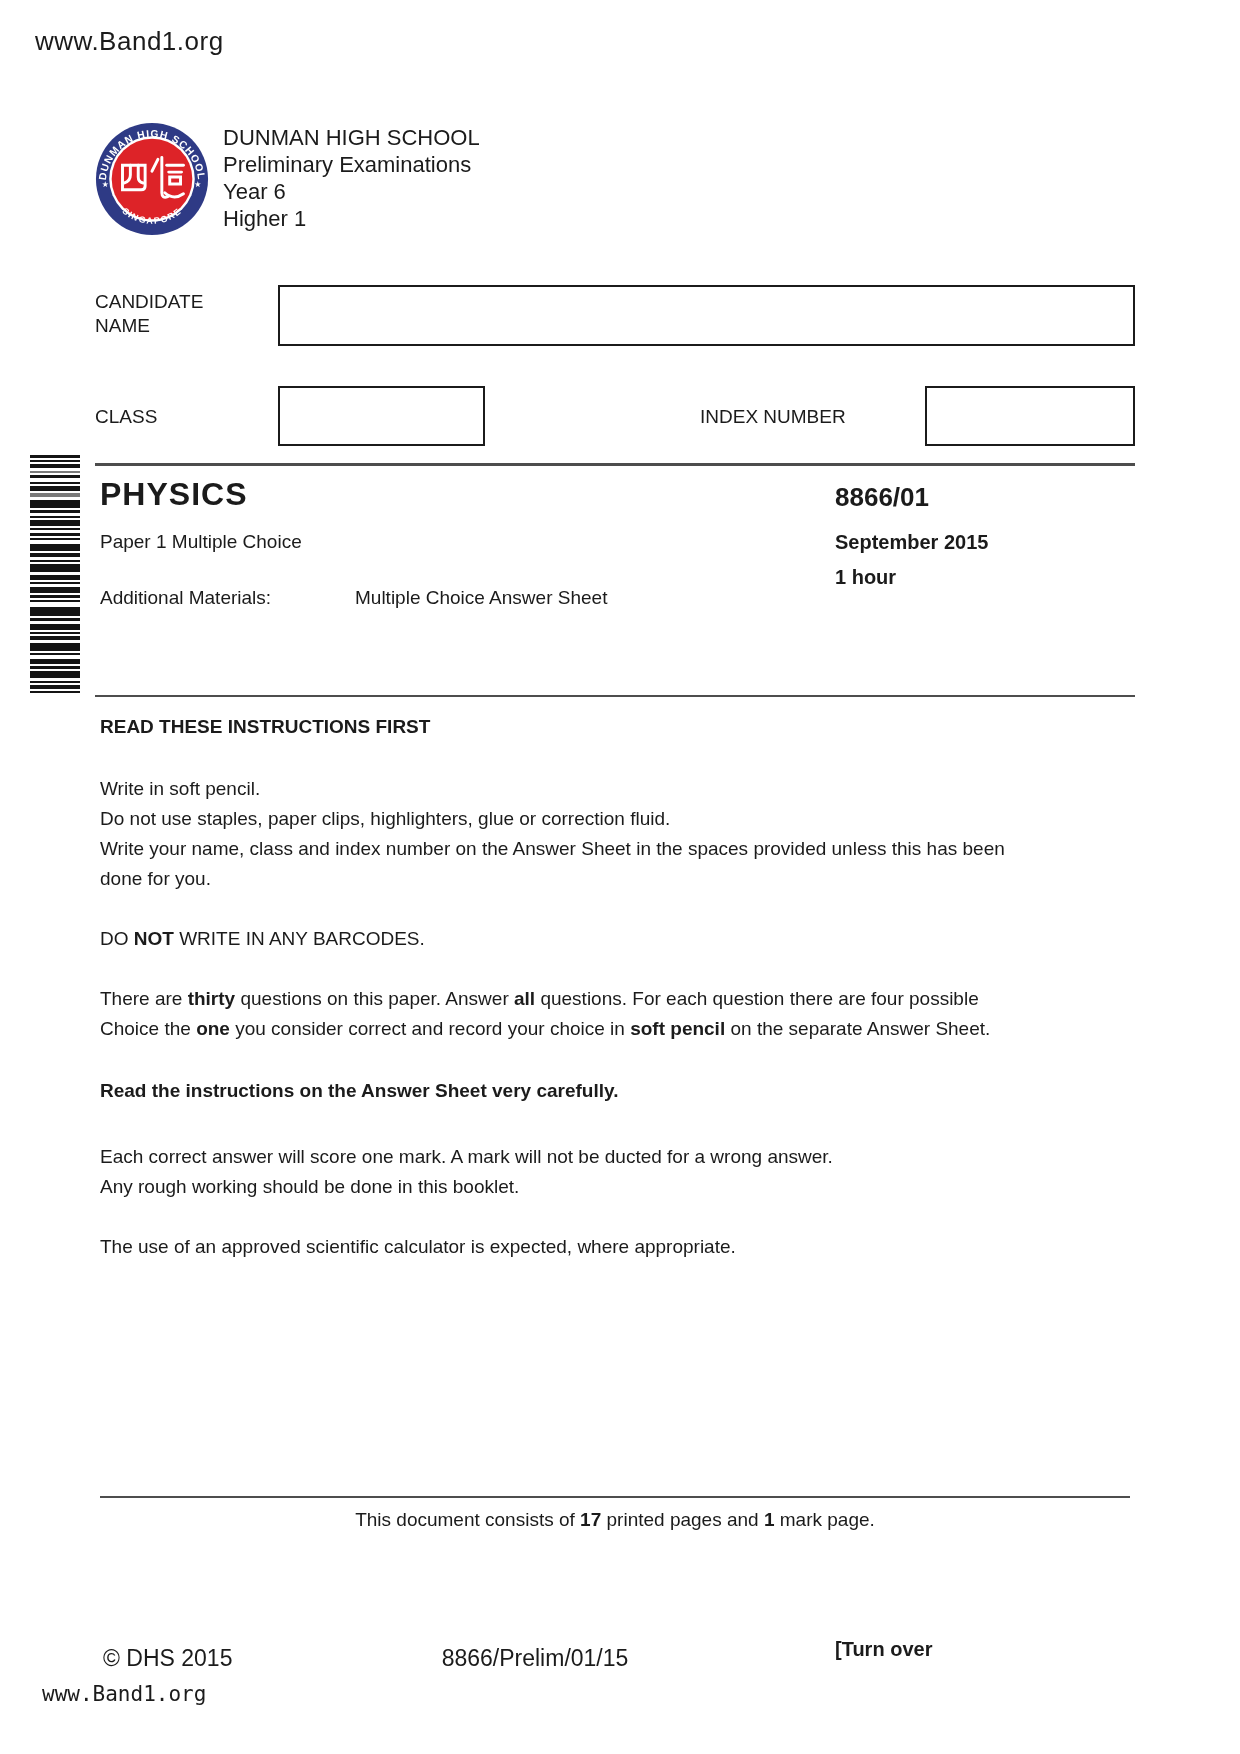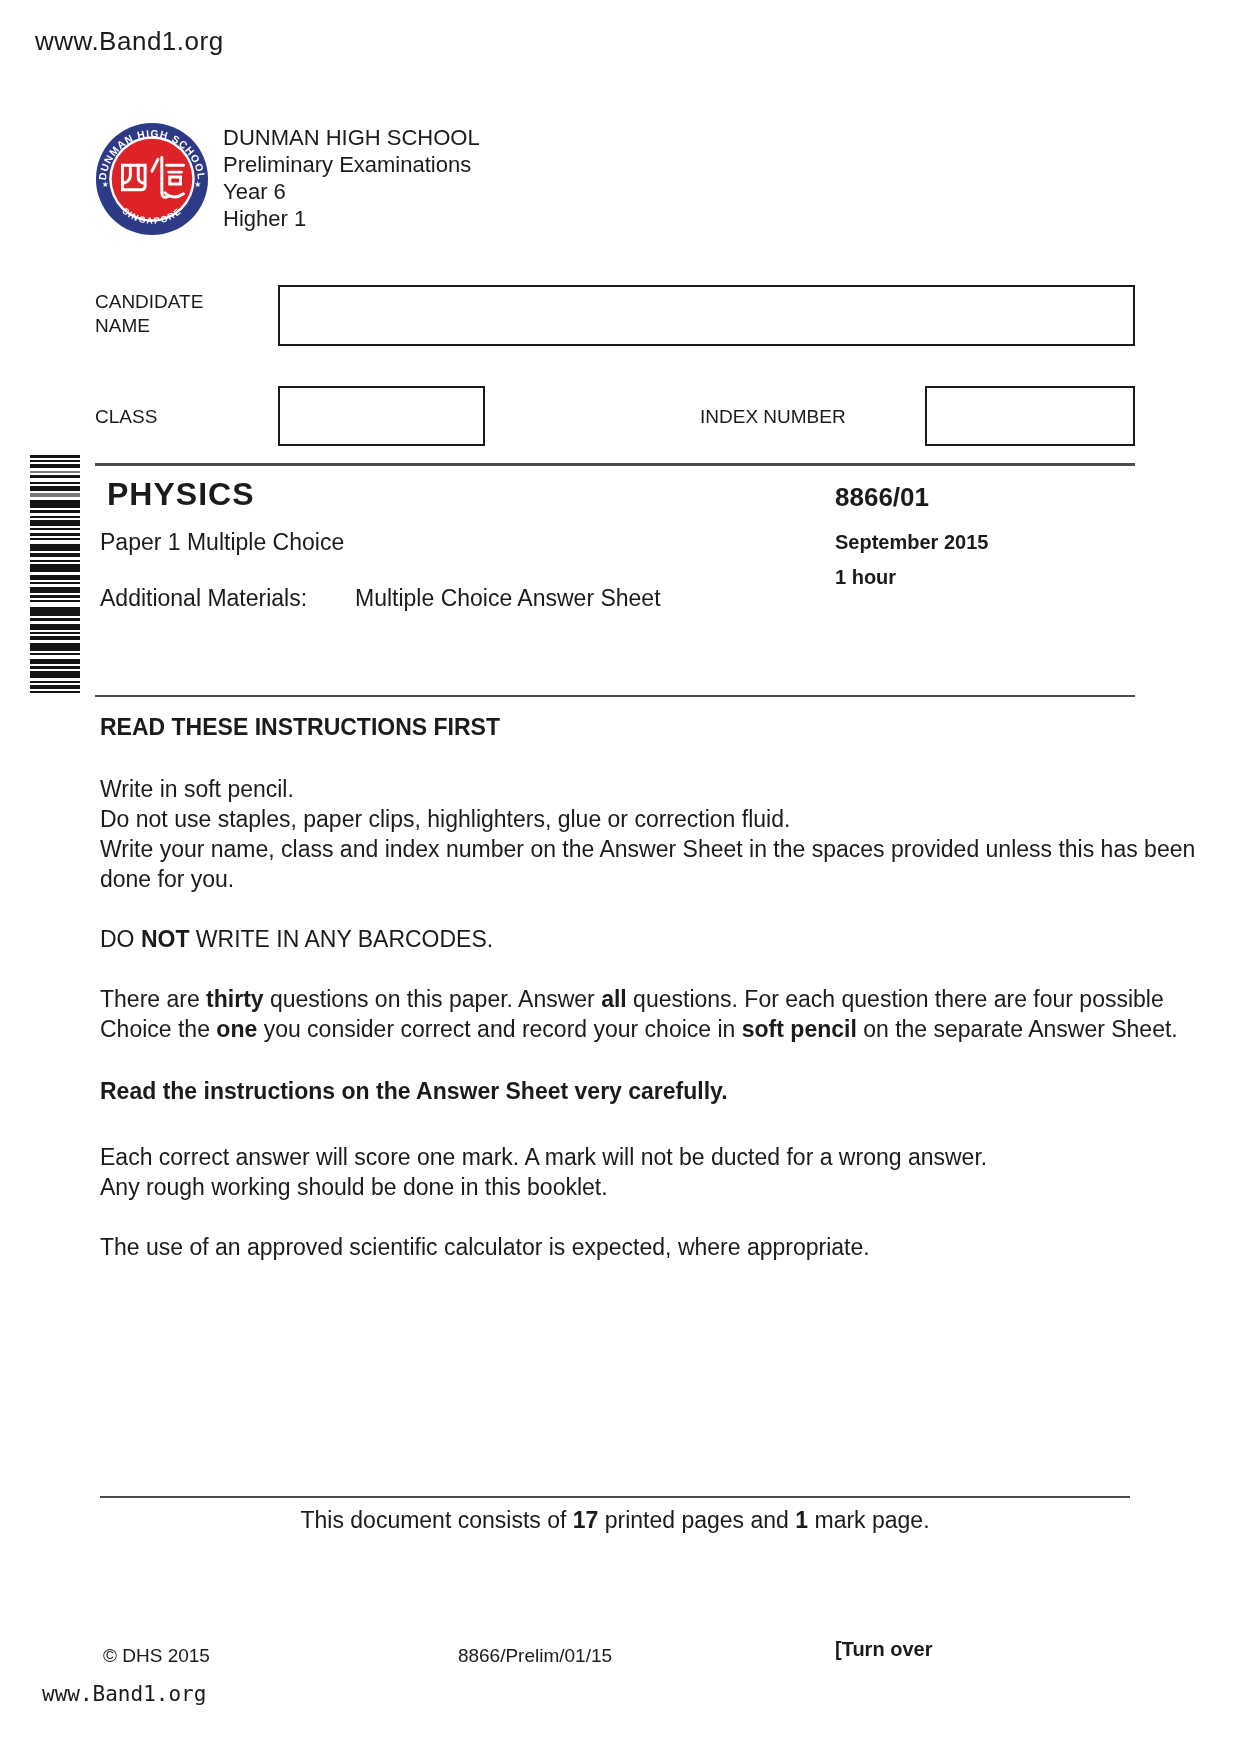--- a/index.html
+++ b/index.html
@@ -7,31 +7,31 @@
     position:relative; width:1240px; height:1754px; margin:0 auto;
     background:#ffffff; color:#1b1b1b;
     font-family:"Liberation Sans", sans-serif; overflow:hidden;
   }
   .abs { position:absolute; }
   .box { border:2px solid #1b1b1b; background:#fff; box-sizing:border-box; }
   .rule { background:#4d4d4d; }
   .r { text-align:left; }
   .c { text-align:center; }
   .b { font-weight:bold; }
-  .line { font-size:23px; line-height:30px; margin:0; white-space:nowrap; }
+  .line { font-size:19px; line-height:30px; margin:0; white-space:nowrap; }
   .sp   { margin-top:30px; }
   .sp2  { margin-top:32px; }
   .lbl  { font-size:19px; }
   .site-top  { font-size:26px; letter-spacing:0.5px; }
   .site-bot  { font-family:"DejaVu Sans Mono", monospace; font-size:21px; }
   .school-line { font-size:22px; line-height:27px; }
-  .subject  { font-size:32px; font-weight:bold; letter-spacing:1px;margin-left:7px; }
+  .subject  { font-size:32px; font-weight:bold; letter-spacing:1px; }
   .code     { font-size:26px; font-weight:bold; }
   .meta     { font-size:20px; font-weight:bold; }
-  .foot     { font-size:19px; }
+  .foot     { font-size:23px; }
   .turn     { font-size:20px; font-weight:bold; }
   #barcode { display:flex; flex-direction:column; overflow:hidden; }
   #barcode div { width:100%; flex:0 0 auto; }
 </style>
 </head>
 <body>
 
 <div class="page">
 
   <div class="abs site-top" style="left:35px; top:26px;">www.Band1.org</div>

